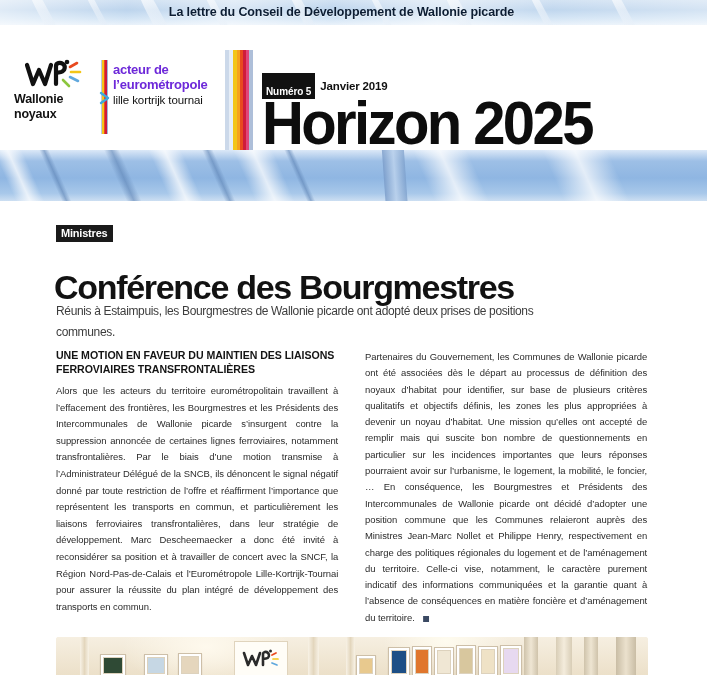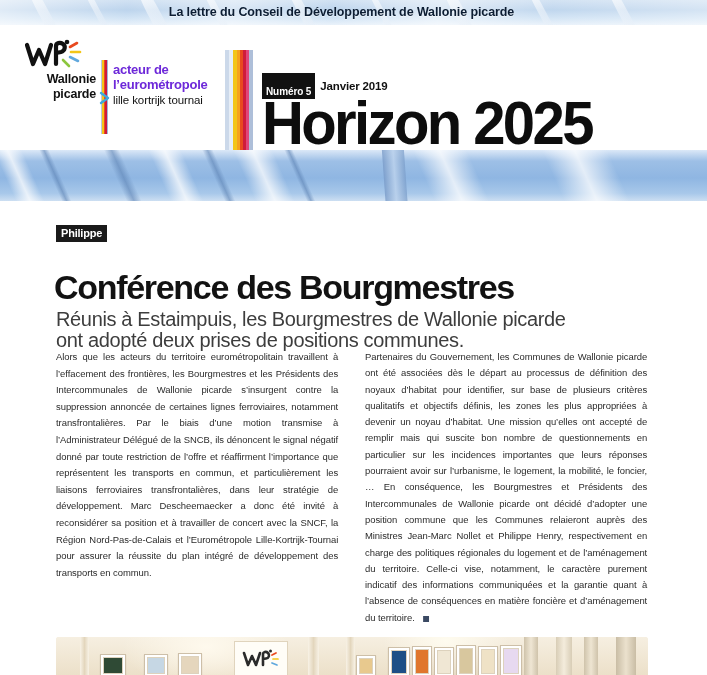--- a/index.html
+++ b/index.html
@@ -52,23 +52,23 @@
   .masthead {
     position: absolute;
     left: 0; top: 25px;
     width: 707px; height: 125px;
     background: #ffffff;
   }
 
   
   .logo-wapi {
     position: absolute;
-    left: 14px; top: 13px;
+    left: 14px; top: 33px;
     width: 82px;
-    text-align: right;
+    text-align: left;
   }
   .logo-wapi .mark {
     position: relative;
     height: 34px;
   }
   .logo-wapi .mark svg { display: block; margin: 0 auto; }
   .logo-wapi .mark-text {
     font-size: 12.5px;
     font-weight: 700;
     line-height: 13.5px;
@@ -216,21 +216,21 @@
     font-weight: 700;
     letter-spacing: -1.3px;
     line-height: 38px;
     color: #121212;
     white-space: nowrap;
   }
   .standfirst {
     position: absolute;
     left: 56px; top: 88px;
     width: 520px;
-    font-size: 20px;
+    font-size: 12px;
     font-weight: 400;
     line-height: 21px;
     letter-spacing: -0.35px;
     color: #3d3d3d;
   }
 
   
   .cols {
     position: absolute;
     left: 0; top: 148px;
@@ -332,21 +332,21 @@
         <path d="M4 7 L10 26 L16 12 L22 26 L28 7" fill="none" stroke="#111" stroke-width="4.2" stroke-linecap="round" stroke-linejoin="round"></path>
         <path d="M33 26 L33 8 C33 5 37 4 40 6 C43 8 42 13 38 14 L33 15" fill="none" stroke="#111" stroke-width="4.2" stroke-linecap="round" stroke-linejoin="round"></path>
         <circle cx="44" cy="4" r="2.3" fill="#111"></circle>
         <path d="M47 9 l7 -4" stroke="#e8491f" stroke-width="2.6" stroke-linecap="round"></path>
         <path d="M48 14 l9 0" stroke="#f3c518" stroke-width="2.6" stroke-linecap="round"></path>
         <path d="M47 19 l8 4" stroke="#60a8dd" stroke-width="2.6" stroke-linecap="round"></path>
         <path d="M40 22 l6 6" stroke="#8cc63e" stroke-width="2.6" stroke-linecap="round"></path>
       </svg>
     </div>
     <div class="mark-text">Wallonie</div>
-    <div class="mark-text">picarde</div>
+    <div class="mark-text">noyaux</div>
   </div>
 
   <div class="logo-divider">
     <span style="background:#b9c9e3"></span>
     <span style="background:#f3c518"></span>
     <span style="background:#e8491f"></span>
     <span style="background:#cf1b3b"></span>
     <span style="background:#9fb6d8"></span>
   </div>
   <div class="arrow-mark">
@@ -388,29 +388,30 @@
   <div class="bdark" style="left:218px;width:10px;"></div>
   <div class="bstreak" style="left:250px;width:36px;"></div>
   <div class="bdark" style="left:300px;width:8px;"></div>
   <div class="bpost" style="left:384px;width:22px;"></div>
   <div class="bstreak" style="left:430px;width:50px;"></div>
   <div class="bstreak" style="left:560px;width:60px;"></div>
 </div>
 
 <div class="article">
 
-  <span class="kicker">Philippe</span>
+  <span class="kicker">Ministres</span>
 
   <h1 class="headline">Conférence des Bourgmestres</h1>
 
   <p class="standfirst">Réunis à Estaimpuis, les Bourgmestres de Wallonie picarde ont adopté deux prises de positions communes.</p>
 
   <div class="cols">
 
     <div class="col col-left">
+      <h2 class="col-h">UNE MOTION EN FAVEUR DU MAINTIEN DES LIAISONS FERROVIAIRES TRANSFRONTALIÈRES</h2>
       <p class="col-p">Alors que les acteurs du territoire eurométropolitain travaillent à l’effacement des frontières, les Bourgmestres et les Présidents des Intercommunales de Wallonie picarde s’insurgent contre la suppression annoncée de certaines lignes ferroviaires, notamment transfrontalières. Par le biais d’une motion transmise à l’Administrateur Délégué de la SNCB, ils dénoncent le signal négatif donné par toute restriction de l’offre et réaffirment l’importance que représentent les transports en commun, et particulièrement les liaisons ferroviaires transfrontalières, dans leur stratégie de développement. Marc Descheemaecker a donc été invité à reconsidérer sa position et à travailler de concert avec la SNCF, la Région Nord-Pas-de-Calais et l’Eurométropole Lille-Kortrijk-Tournai pour assurer la réussite du plan intégré de développement des transports en commun.</p>
     </div>
 
     <div class="col col-right">
       <p class="col-p"><span>Partenaires du Gouvernement, les Communes de Wallonie picarde ont été associées dès le départ au processus de définition des noyaux d’habitat pour identifier, sur base de plusieurs critères qualitatifs et objectifs définis, les zones les plus appropriées à devenir un noyau d’habitat. Une mission qu’elles ont accepté de remplir mais qui suscite bon nombre de questionnements en particulier sur les incidences importantes que leurs réponses pourraient avoir sur l’urbanisme, le logement, la mobilité, le foncier, … En conséquence, les Bourgmestres et Présidents des Intercommunales de Wallonie picarde ont décidé d’adopter une position commune que les Communes relaieront auprès des Ministres Jean-Marc Nollet et Philippe Henry, respectivement en charge des politiques régionales du logement et de l’aménagement du territoire. Celle-ci vise, notamment, le caractère purement indicatif des informations communiquées et la garantie quant à l’absence de conséquences en matière foncière et d’aménagement du territoire.</span><span class="endmark"></span></p>
     </div>
 
   </div>
 </div>
 

